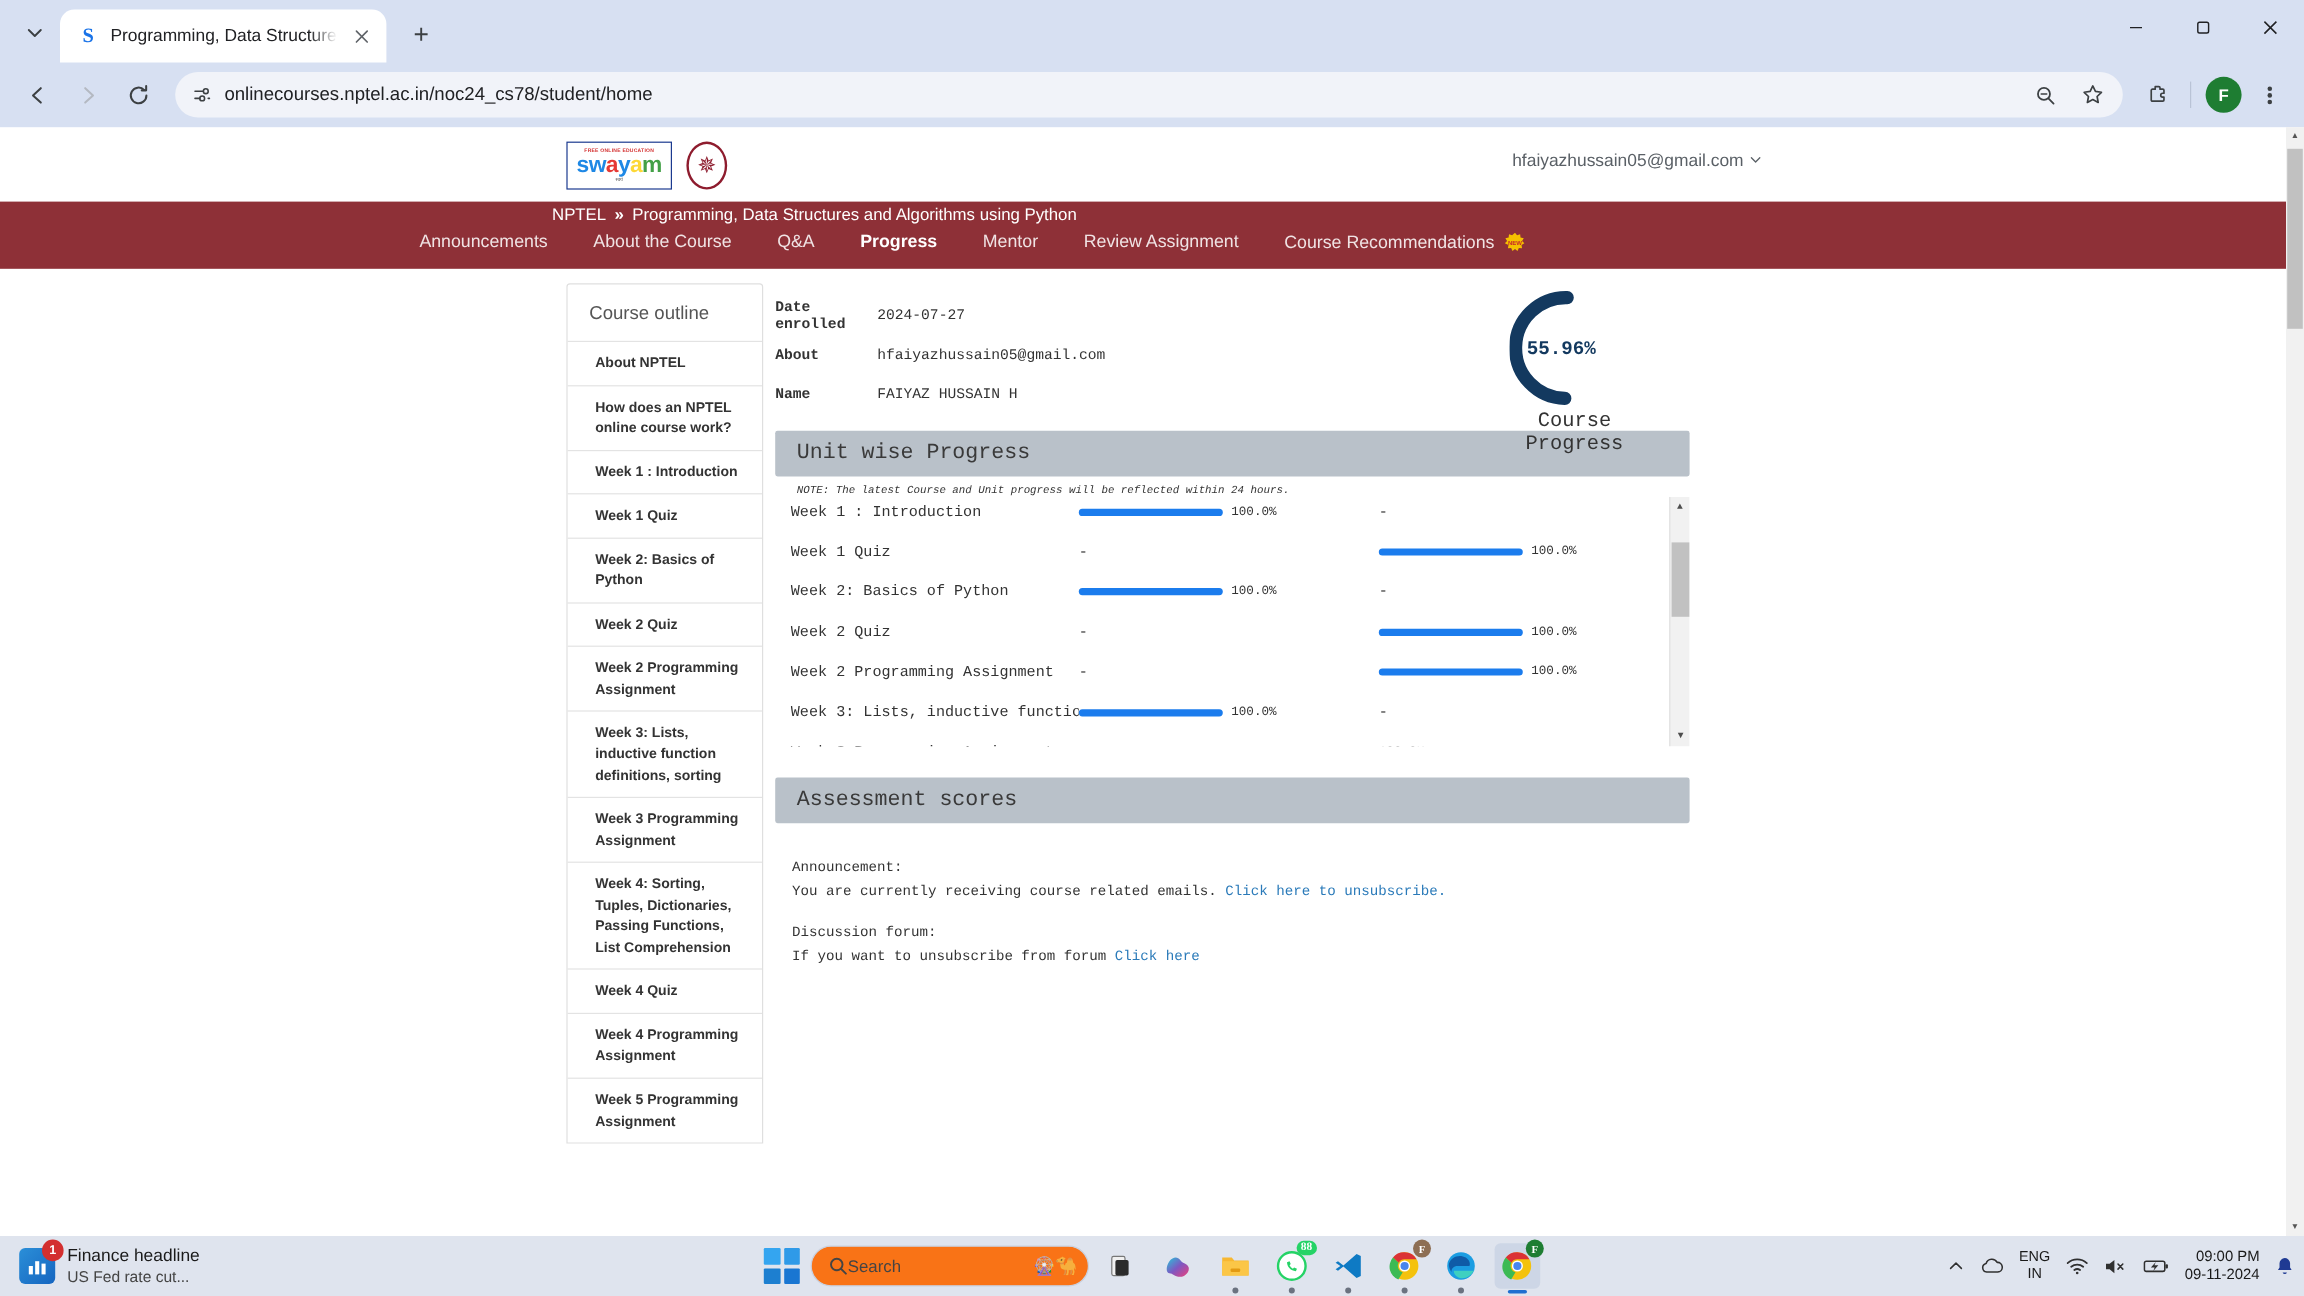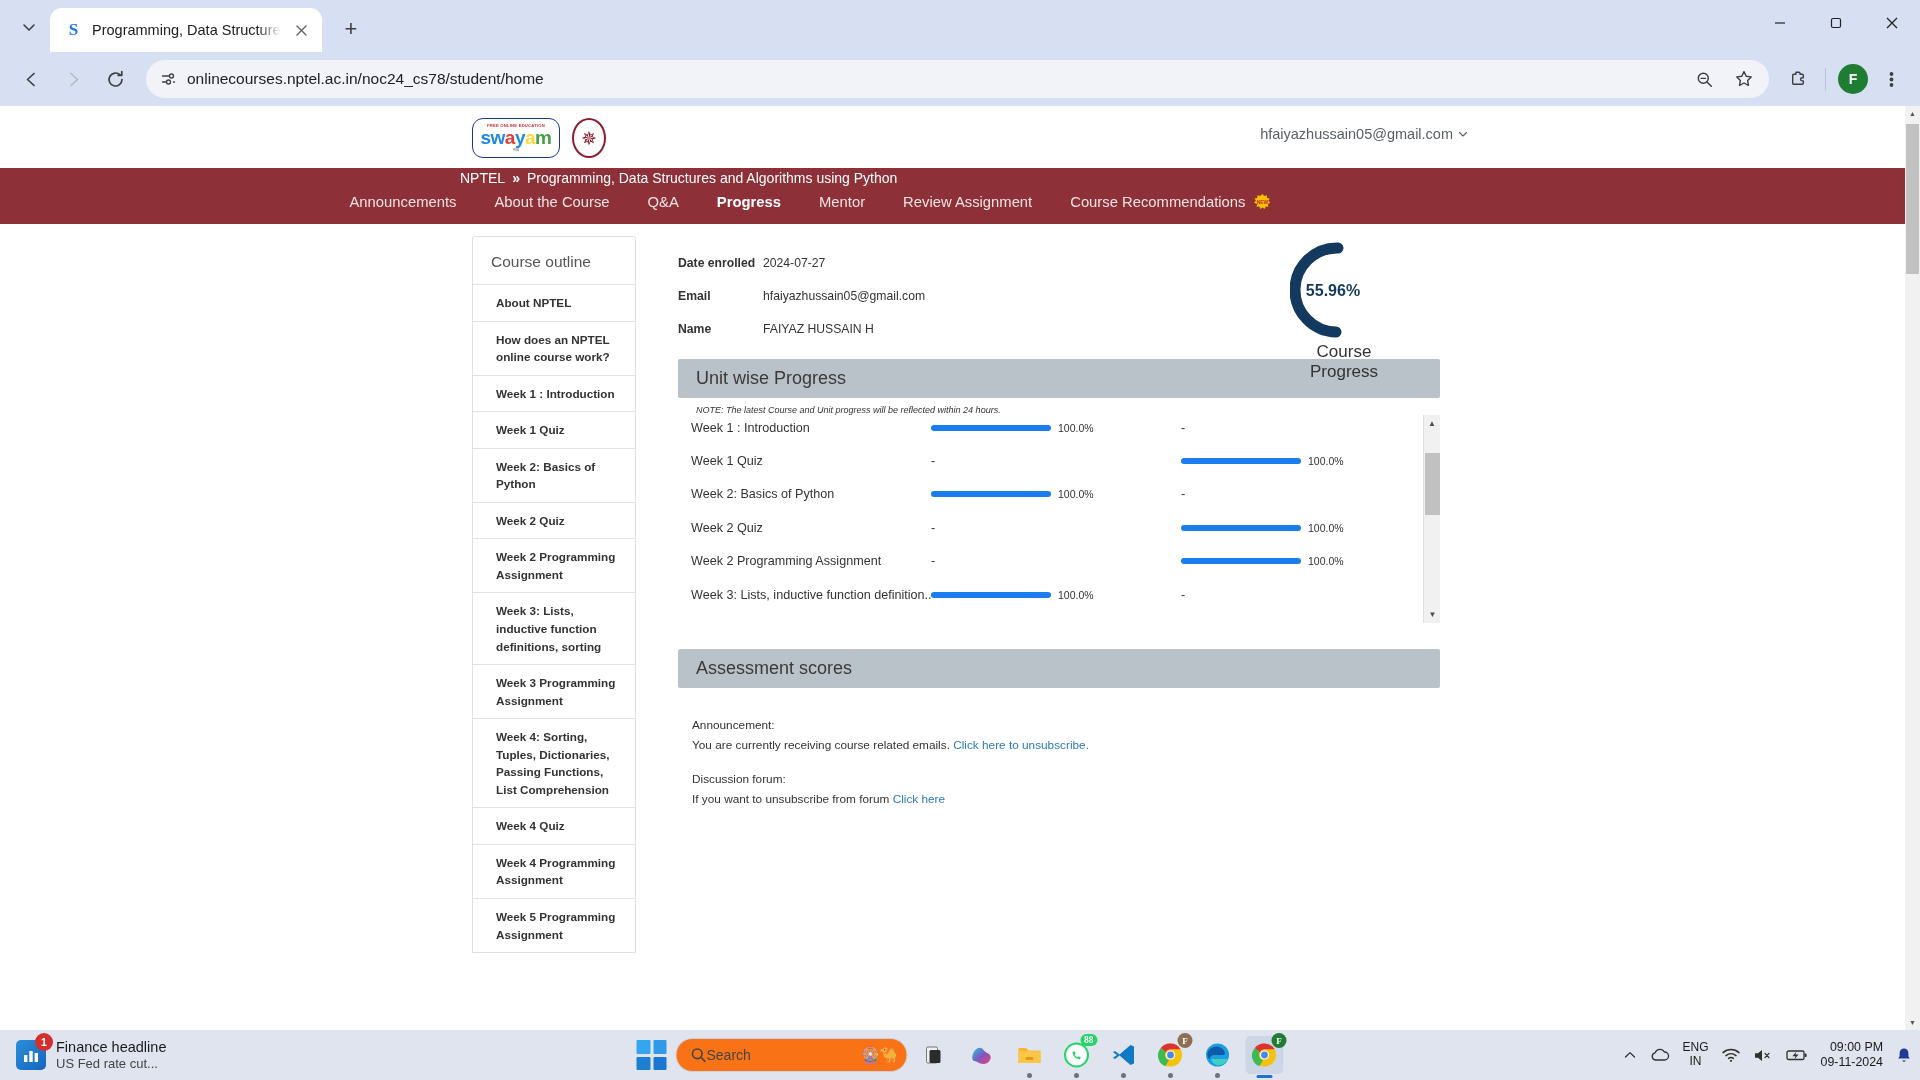--- a/index.html
+++ b/index.html
@@ -49,21 +49,21 @@
   .tb-sep { width: 1px; height: 22px; background: #b9c3d6; margin: 0 6px; }
   .profile-avatar {
     width: 30px; height: 30px; border-radius: 50%; background: #1e7d32; color: #fff;
     display: flex; align-items: center; justify-content: center; font-size: 14px; font-weight: bold;
   }
 
   
   .viewport { position: absolute; left: 0; top: 106px; width: 1920px; height: 924px; background: #fff; overflow: hidden; }
   .logos { position: absolute; left: 472px; top: 118px; display: flex; align-items: center; gap: 12px; }
   .swayam-logo {
-    width: 88px; height: 40px; background: #fff; border: 1.6px solid #1b3a8f; border-radius: 11px;
+    width: 88px; height: 40px; background: #fff; border: 1.6px solid #1b3a8f; border-radius: 0;
     position: relative; display: flex; flex-direction: column; align-items: center; justify-content: center; overflow: hidden;
   }
   .swayam-top { font-size: 4.2px; color: #d32f2f; letter-spacing: .2px; font-weight: bold; line-height: 1; }
   .swayam-word { font-size: 19px; font-weight: bold; line-height: 1; letter-spacing: -.5px; }
   .sw-s { color: #1e88e5; } .sw-w { color: #1e88e5; } .sw-a { color: #e53935; }
   .sw-y { color: #1e88e5; } .sw-a2 { color: #fdd835; } .sw-m { color: #43a047; }
   .swayam-bot { font-size: 4px; color: #555; line-height: 1; margin-top: 1px; }
   .emblem { width: 34px; height: 40px; border-radius: 50%; border: 2.5px solid #8e1c2e; background: #fff; display: flex; align-items: center; justify-content: center; color: #8e1c2e; font-size: 19px; }
 
   .user-menu { position: absolute; right: 470px; top: 126px; font-size: 14.5px; color: #5a6066; display: flex; align-items: center; gap: 5px; }
@@ -82,21 +82,21 @@
   .sidebar {
     position: absolute; left: 472px; top: 44px; width: 164px;
     background: #fff; border: 1px solid #dfdfdf; border-radius: 3px 3px 0 0;
   }
   .sidebar-title { font-size: 15.5px; color: #555; padding: 16px 0 13px 18px; }
   .sb-item {
     font-size: 11.7px; font-weight: bold; color: #333; line-height: 1.5;
     padding: 9px 10px 9px 23px; border-top: 1px solid #e3e3e3;
   }
 
-  .main { position: absolute; left: 678px; top: 0px; width: 762px; }
+  .main { position: absolute; left: 646px; top: 0px; width: 762px; font-family: Liberation Mono, monospace; }
   .info-table { padding: 10px 0 0 0; }
   .info-row { display: flex; align-items: center; height: 33px; }
   .info-label { width: 85px; font-size: 12.2px; font-weight: bold; color: #333; }
   .info-value { font-size: 12.2px; color: #333; }
 
   .progress-ring { position: absolute; right: 36px; top: 4px; width: 120px; text-align: center; }
   .ring-wrap { position: relative; width: 108px; height: 100px; margin: 0 auto; }
   .ring-pct { position: absolute; left: 0; top: 42px; width: 86px; text-align: center; font-size: 16px; font-weight: bold; color: #13395f; }
   .ring-caption { font-size: 17px; color: #333; margin-top: 2px; }
 
@@ -338,21 +338,21 @@
       </div>
 
       <div class="main">
 
         <div class="info-table">
           <div class="info-row">
             <span class="info-label">Date enrolled</span>
             <span class="info-value">2024-07-27</span>
           </div>
           <div class="info-row">
-            <span class="info-label">Email</span>
+            <span class="info-label">About</span>
             <span class="info-value">hfaiyazhussain05@gmail.com</span>
           </div>
           <div class="info-row">
             <span class="info-label">Name</span>
             <span class="info-value">FAIYAZ HUSSAIN H</span>
           </div>
         </div>
 
         <div class="progress-ring">
           <div class="ring-wrap">

